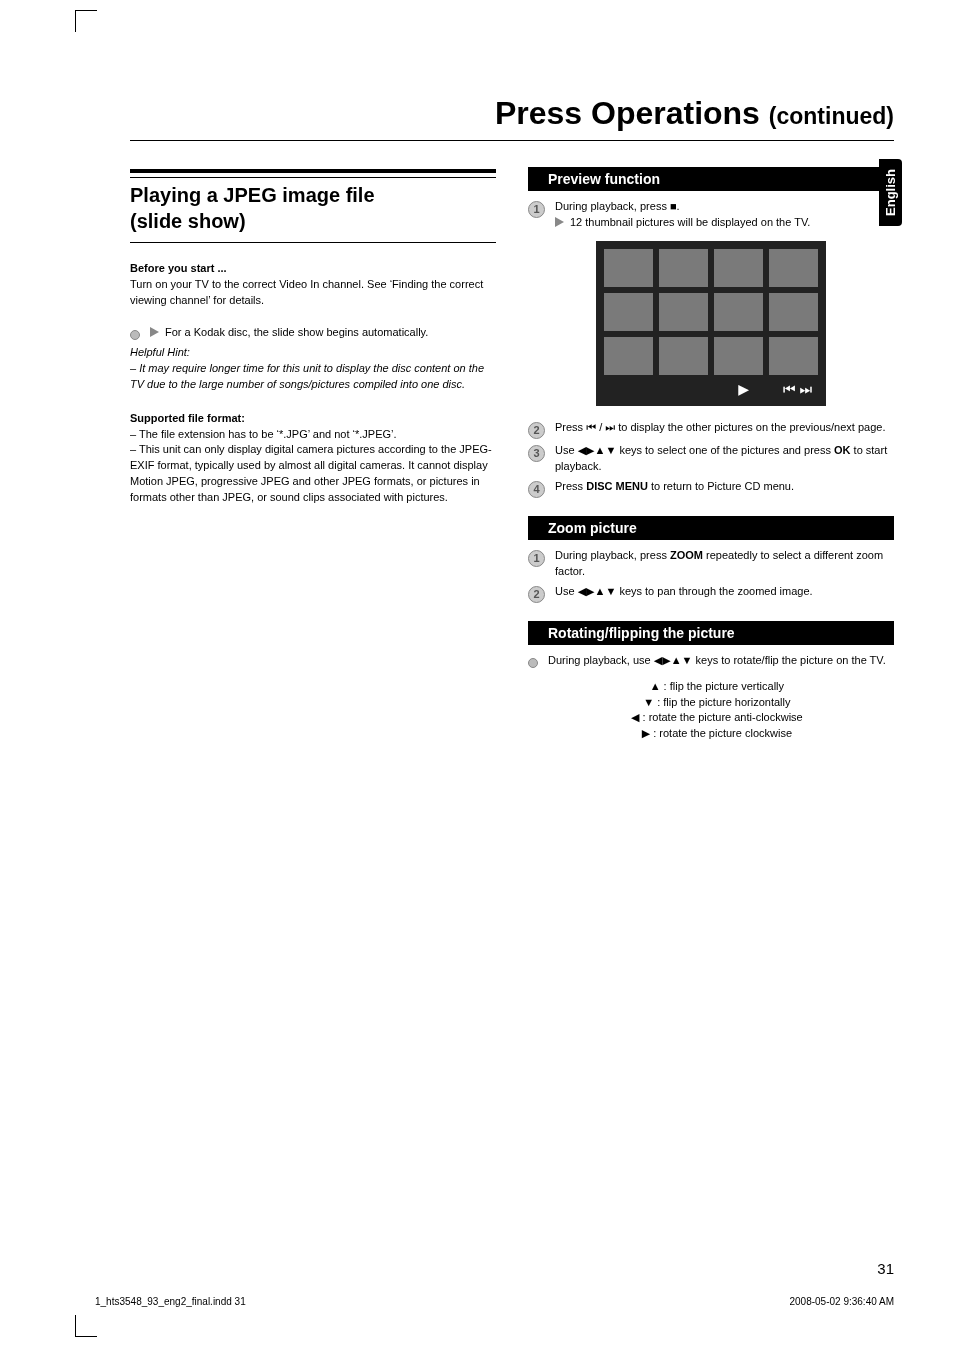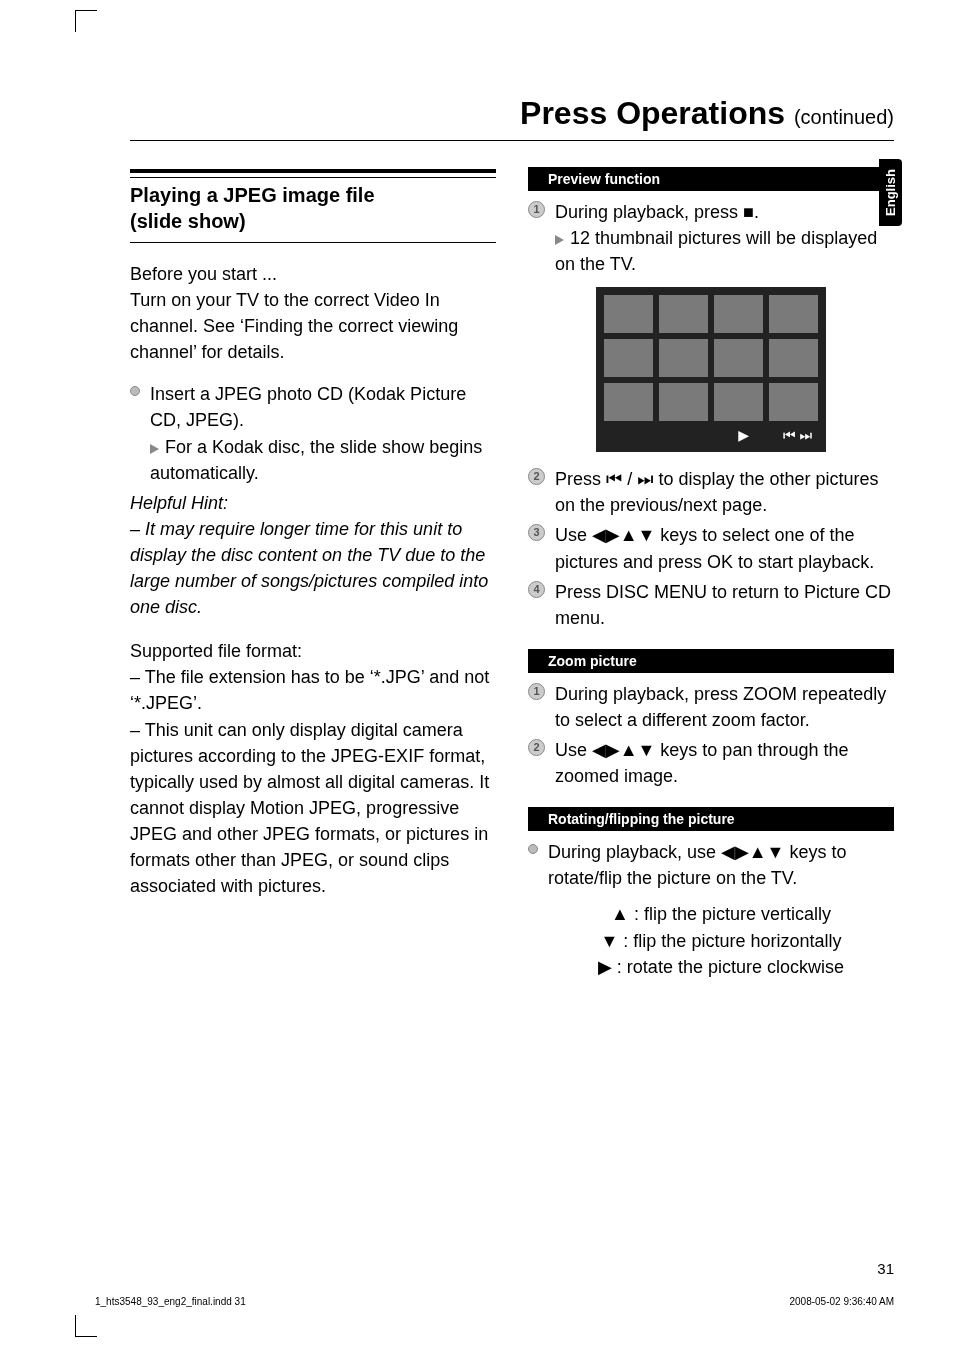--- a/index.html
+++ b/index.html
@@ -19,21 +19,21 @@
     left: 130px; top: 95px; right: 60px; bottom: 70px;
   }
   h1.title {
     text-align: right;
     font-size: 32px;
     font-weight: bold;
     border-bottom: 1px solid #000;
     padding-bottom: 8px;
     margin-bottom: 18px;
   }
-  h1.title .sub { font-size: 20px; font-weight: normal; }
+  h1.title .sub { font-size: 23px; font-weight: bold; }
   .cols { display:flex; gap:32px; }
   .col { flex:1 1 0; min-width:0; }
   .edge-tab {
     position:absolute; right:-8px; top:64px;
     background:#000; color:#fff;
     writing-mode: vertical-rl; transform: rotate(180deg);
     padding:10px 4px; font-weight:bold; font-size:13px;
     border-radius:4px 0 0 4px;
   }
   h2.section {
@@ -45,22 +45,22 @@
     margin-bottom:12px;
   }
   h2.section::before{
     content:""; display:block;
     border-top:1px solid #000; margin-bottom:4px;
   }
   .box-head {
     background:#000000; color:#fff; font-weight:bold;
     padding:4px 20px; font-size:14px; margin:8px 0 8px 0;
   }
-  p, li { font-size:18px; line-height:1.45; }
-  .bold { font-weight:normal; }
+  p, li { font-size:11px; line-height:1.45; }
+  .bold { font-weight:bold; }
   .italic { font-style:italic; }
   ul.plain { list-style:none; padding:0; margin:0;text-align:center; }
   .bullet-row { display:flex; gap:10px; align-items:flex-start; margin:4px 0; }
   .bullet-dot { width:10px; height:10px; border-radius:50%; background:#bbb; border:1px solid #888; margin-top:5px; flex:0 0 auto; }
   .disc-num { width:17px; height:17px; border-radius:50%; background:#ccc; border:1px solid #888; flex:0 0 auto; margin-top:2px; text-align:center; font-size:11px; line-height:15px; color:#555; font-weight:bold;}
   .arrow { display:inline-block; width:0;height:0;border-top:5px solid transparent;border-bottom:5px solid transparent;border-left:9px solid #888; margin-right:6px; vertical-align:-1px;}
   .ind { padding-left:20px; }
   .thumb-grid {
     width:230px; margin:10px auto 14px auto; background:#222; padding:8px;
   }
@@ -94,21 +94,20 @@
         <span>Playing a JPEG image file</span><br>
         <span>(slide show)</span>
       </h2>
 
       <p class="bold" style="margin-top:18px">Before you start ...</p>
       <p>Turn on your TV to the correct Video In channel. See ‘Finding the correct viewing channel’ for details.</p>
 
       <div class="bullet-row" style="margin-top:16px">
         <div class="bullet-dot"></div>
         <div>
-          <p>Insert a JPEG photo CD (Kodak Picture CD, JPEG).</p>
           <p><span class="arrow"></span><span>For a Kodak disc, the slide show begins automatically.</span></p>
         </div>
       </div>
 
       <p class="italic" style="margin-top:0">Helpful Hint:</p>
       <p class="italic">– It may require longer time for this unit to display the disc content on the TV due to the large number of songs/pictures compiled into one disc.</p>
 
       <p class="bold" style="margin-top:18px">Supported file format:</p>
       <p>– The file extension has to be ‘*.JPG’ and not ‘*.JPEG’.</p>
       <p>– This unit can only display digital camera pictures according to the JPEG-EXIF format, typically used by almost all digital cameras. It cannot display Motion JPEG, progressive JPEG and other JPEG formats, or pictures in formats other than JPEG, or sound clips associated with pictures.</p>
@@ -180,20 +179,21 @@
 
       <div class="box-head" style="margin-top:18px">Rotating/flipping the picture</div>
 
       <div class="bullet-row">
         <div class="bullet-dot"></div>
         <div>
           <p><span>During playback, use </span><span class="sym">◀▶▲▼</span><span> keys to rotate/flip the picture on the TV.</span></p>
           <ul class="plain ind" style="margin-top:10px">
             <li><span class="sym">▲</span><span> : flip the picture vertically</span></li>
             <li><span class="sym">▼</span><span> : flip the picture horizontally</span></li>
+            <li><span class="sym">◀</span><span> : rotate the picture anti-clockwise</span></li>
             <li><span class="sym">▶</span><span> : rotate the picture clockwise</span></li>
           </ul>
         </div>
       </div>
 
     </div>
   </div>
 
   <div class="pgnum">31</div>
 </div>

